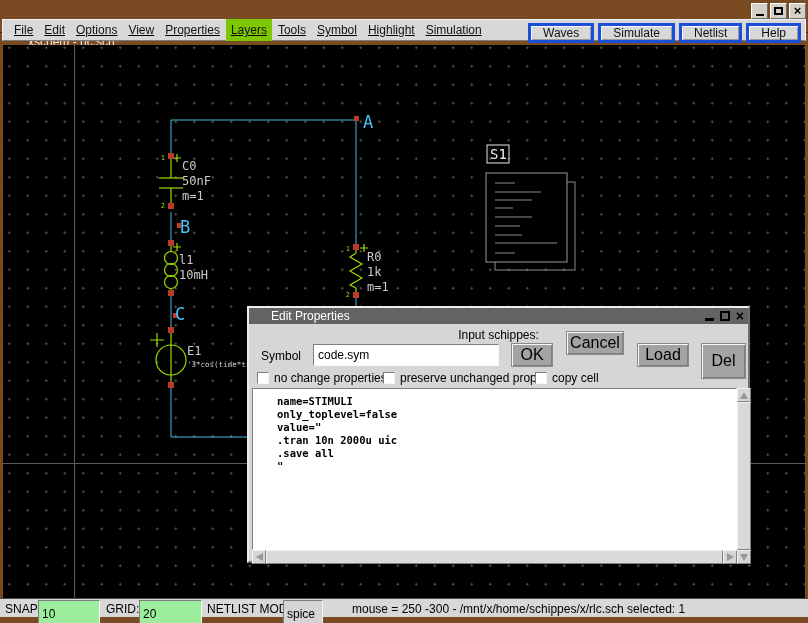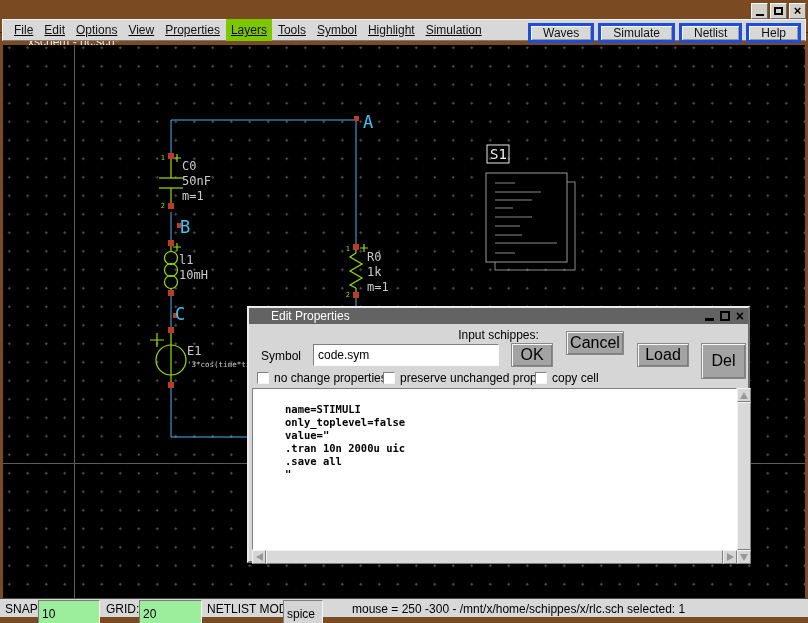--- a/index.html
+++ b/index.html
@@ -32,21 +32,21 @@
   .dbar{width:9px;height:3px;background:#000;margin-top:6px;}
   .dbox{width:10px;height:10px;border:2px solid #000;}
   .dx{font-size:14px;font-weight:bold;color:#000;line-height:12px;}
   .dlg-sub{position:absolute;left:0;top:20px;width:100%;text-align:center;font-size:12px;color:#000;}
   .dlg-label{position:absolute;font-size:12px;color:#000;}
   .dlg-input{position:absolute;background:#fff;border:1px solid #7e7e7e;border-bottom-color:#f8f8f8;border-right-color:#f8f8f8;font-size:12px;font-family:"Liberation Sans",sans-serif;color:#000;padding:0 4px;outline:none;}
   .dlg-btn{position:absolute;background:#a3a3a3;border:1px solid #8a8a8a;box-shadow:inset 1px 1px 0 #f8f8f8, inset -1px -1px 0 #7e7e7e;font-size:16px;color:#000;display:flex;align-items:center;justify-content:center;}
   .cbx{position:absolute;width:12px;height:12px;background:#fff;border:1px solid #7e7e7e;border-bottom-color:#f6f6f6;border-right-color:#f6f6f6;}
   .cbl{position:absolute;font-size:12px;color:#000;}
   .dlg-text{position:absolute;left:3px;top:80px;width:485px;height:162px;background:#fff;border:1px solid #7e7e7e;border-bottom-color:#fff;border-right-color:#fff;overflow:hidden;}
-  .dlg-text pre{margin:12px;padding:2px 20px;font:600 10.5px/13px "DejaVu Sans Mono",monospace;color:#000;white-space:pre;}
+  .dlg-text pre{margin:4px;padding:2px 20px;font:600 10.5px/13px "DejaVu Sans Mono",monospace;color:#000;white-space:pre;}
   .sb{position:absolute;background:#cfcfcf;}
   .sb-btn{position:absolute;width:14px;height:14px;background:#d6d6d6;border:1px solid #f2f2f2;border-right-color:#808080;border-bottom-color:#808080;display:flex;align-items:center;justify-content:center;}
   .tri-up{width:0;height:0;border-left:4px solid transparent;border-right:4px solid transparent;border-bottom:7px solid #989898;}
   .tri-down{width:0;height:0;border-left:4px solid transparent;border-right:4px solid transparent;border-top:7px solid #989898;}
   .tri-left{width:0;height:0;border-top:4px solid transparent;border-bottom:4px solid transparent;border-right:7px solid #989898;}
   .tri-right{width:0;height:0;border-top:4px solid transparent;border-bottom:4px solid transparent;border-left:7px solid #989898;}
   .sb-thumb{position:absolute;background:#d9d9d9;border:1px solid #f2f2f2;border-right-color:#808080;border-bottom-color:#808080;}
   
   .statusbar{position:absolute;left:0;top:598px;width:808px;height:19px;background:#d8d8d8;border-top:1px solid #4a4a4a;}
   .st-label{position:absolute;top:3px;font-size:12px;color:#000;}

